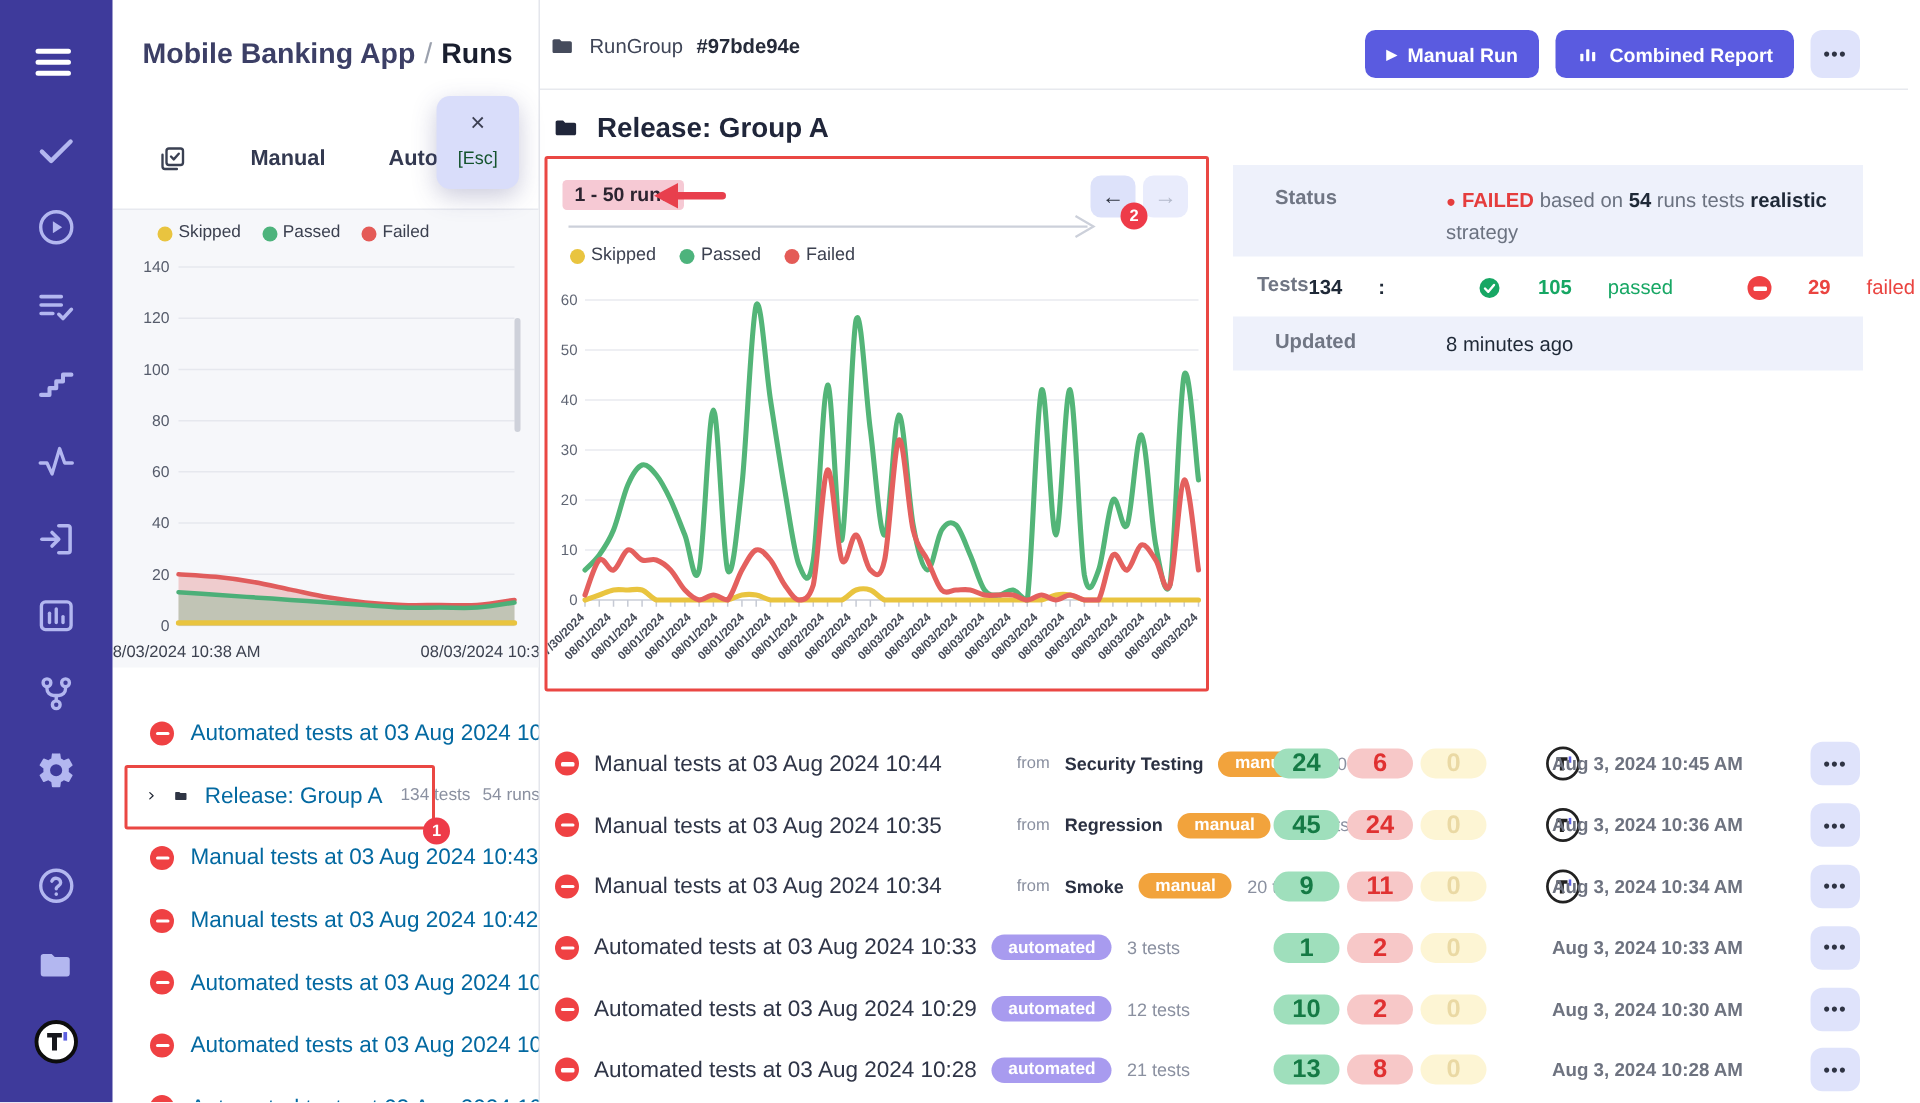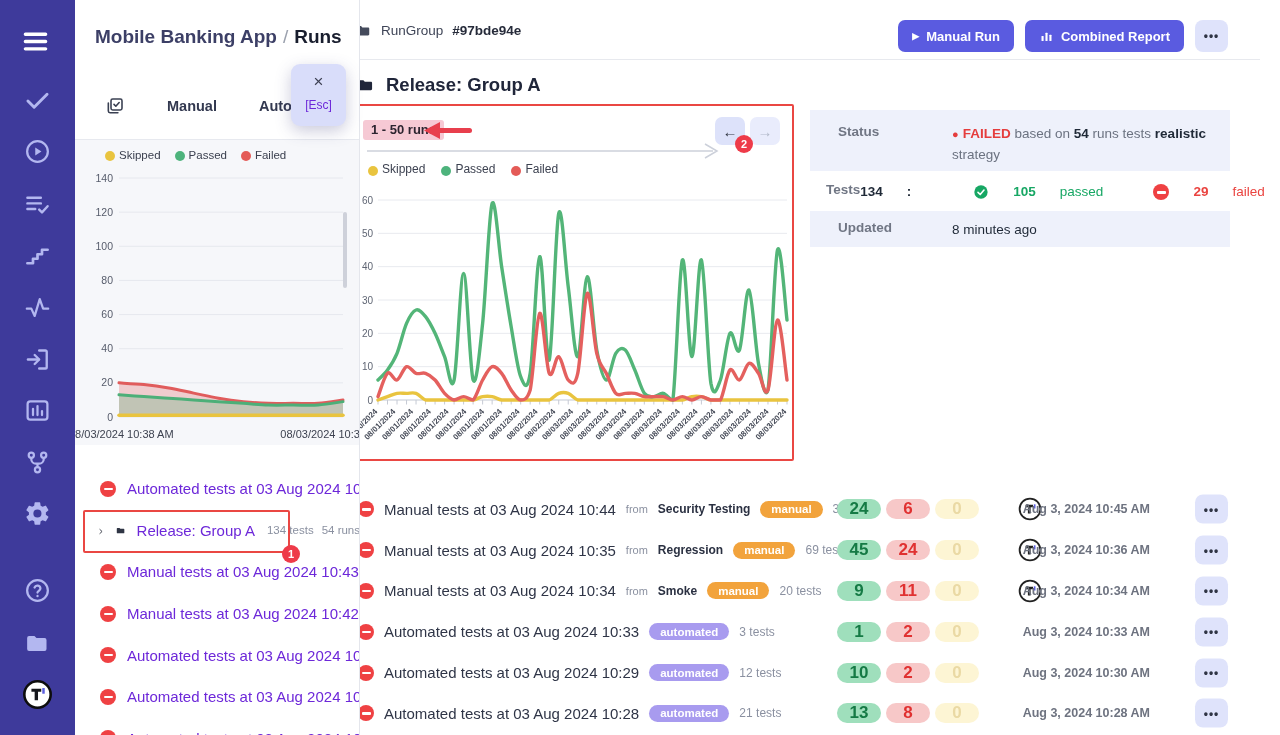--- a/index.html
+++ b/index.html
@@ -27,40 +27,40 @@
   .legend { display:flex; align-items:center; font-size:11.5px; color:#3c4150; }
   .mini-legend { position:absolute; left:30px; top:9px; gap:14px; }
   .legend .li { display:flex; align-items:flex-end; gap:4px; }
   .ldot { width:10px; height:10px; border-radius:50%; display:inline-block; }
   #mini-chart { position:absolute; left:0; top:0; width:285px; height:305px; }
   .panel-scrollbar { position:absolute; left:268px; top:212px; width:4px; height:76px; background:#c7cad3; border-radius:2px; opacity:.85; }
 
   .panel-runs { position:absolute; left:0; top:468px; width:285px; height:267px; overflow:hidden; }
   .p-row { position:relative; height:41.6px; display:flex; align-items:center; cursor:pointer; white-space:nowrap; }
   .p-row .minus-ic { margin-left:25px; }
-  .p-title { font-size:15px; font-weight:500; color:#6d28d9; margin-left:11px; }
+  .p-title { font-size:15px; font-weight:500; color:#0369a1; margin-left:11px; }
   .p-chev { width:13px; height:13px; color:#1f2532; margin-left:22px; }
   .p-chev svg { width:100%; height:100%; }
   .p-folder { width:17px; height:17px; color:#2f3544; margin-left:11px; }
   .p-folder svg { width:100%; height:100%; }
   .p-meta { font-size:11.5px; color:#8a90a0; margin-left:12px; }
   .p-meta + .p-meta { margin-left:8px; }
 
   
   .minus-ic { width:16px; height:16px; min-width:16px; border-radius:50%; background:#ef4143; position:relative; display:inline-block; }
   .minus-ic::after { content:""; position:absolute; left:3.5px; top:7px; width:9px; height:2.2px; border-radius:1px; background:#fff; }
   .check-ic { width:16px; height:16px; display:inline-block; }
   .check-ic svg { width:100%; height:100%; display:block; }
   .folder-ic { display:inline-block; }
   .folder-ic svg { width:100%; height:100%; display:block; }
   .ticon { width:24px; height:24px; display:inline-block; }
   .ticon svg { width:100%; height:100%; display:block; }
 
   
-  .main { position:absolute; left:340px; top:0; width:920px; height:521px; background:#fff; }
+  .main { position:absolute; left:352px; top:0; width:920px; height:521px; background:#fff; }
   .topbar { position:absolute; left:0; top:0; width:920px; height:60px; border-bottom:1px solid #e7e9ee; }
   .tb-left { position:absolute; left:15px; top:0; height:60px; display:flex; align-items:center; gap:9px; }
   .tb-folder { width:17px; height:17px; color:#454b5c; }
   .tb-label { font-size:13.5px; font-weight:500; color:#3f4557; }
   .tb-id { font-size:13.5px; font-weight:700; color:#262b3a; }
   .tb-right { position:absolute; right:32px; top:20px; display:flex; gap:11px; }
   .btn { display:flex; align-items:center; gap:7px; height:32px; padding:0 14px; border:none; border-radius:7px; background:#5a5be0; color:#fff; font-family:inherit; font-size:13px; font-weight:700; cursor:pointer; white-space:nowrap; }
   .btn .play-tri { font-size:9px; }
   .btn svg { width:15px; height:15px; }
   .dots-btn { height:32px; width:33px; border:none; border-radius:8px; background:#dfe3fb; color:#2f3444; font-size:12px; font-weight:700; letter-spacing:1px; cursor:pointer; display:flex; align-items:center; justify-content:center; font-family:inherit; }
@@ -97,42 +97,42 @@
   .tl-green { color:#17a764; font-weight:700; }
   .tl-greenw { color:#17a764; font-weight:400; }
   .tl-redw { color:#ea4440; font-weight:400; }
   .gap24 { width:14px; }
 
   
   .main-runs { position:absolute; left:10px; top:489px; width:880px; }
   .m-row { position:relative; height:40.8px; cursor:pointer; }
   .mr-left { position:absolute; left:8px; top:0; bottom:0; display:flex; align-items:center; gap:10px; white-space:nowrap; }
   .mr-title { font-size:15px; font-weight:500; color:#2f3547; }
-  .mr-from { font-size:11px; color:#8a90a0; }
+  .mr-from { font-size:11px; color:#8a90a0;margin-left:40px; }
   .mr-src { font-size:12px; font-weight:700; color:#2b3142; }
   .badge-manual { background:#f2a33c; color:#fff; font-size:11.5px; font-weight:700; padding:2.5px 11px; border-radius:20px; }
   .badge-automated { background:#a89bef; color:#fff; font-size:11.5px; font-weight:700; padding:2.5px 11px; border-radius:20px; }
   .mr-tests { font-size:12px; color:#8a90a0; }
   .mr-pills { position:absolute; left:487px; top:50%; transform:translateY(-50%); display:flex; gap:5px; }
   .pill { width:44px; height:20px; border-radius:10px; font-size:17px; font-weight:700; display:flex; align-items:center; justify-content:center; }
   .pg { background:#9fdfbc; color:#157a45; }
   .pr { background:#f7c8c8; color:#e03131; }
   .py { background:#fdf5d4; color:#ead9a4; }
   .mr-rep { position:absolute; left:668px; top:50%; transform:translateY(-50%); }
   .mr-time { position:absolute; right:80px; top:50%; transform:translateY(-50%); font-size:12.5px; font-weight:600; color:#6e7380; white-space:nowrap; }
   .mr-menu { position:absolute; right:2px; top:50%; transform:translateY(-50%); height:29px; width:33px; }
 
   
   .annot-box-item { position:absolute; left:8px; top:510px; width:207px; height:43px; border:2px solid #ea4743; border-radius:2px; pointer-events:none; z-index:8; }
   .badge-1 { left:197px; top:33px; }
 
   
   .esc-overlay { position:absolute; left:291px; top:64px; width:55px; height:62px; background:#d9ddfa; border-radius:9px; box-shadow:0 5px 16px rgba(70,70,130,.28); z-index:40; display:flex; flex-direction:column; align-items:center; padding-top:9px; }
   .esc-x { font-size:17px; color:#3c3f52; line-height:1; cursor:pointer; }
-  .esc-label { font-size:12px; color:#6d28d9; margin-top:8px; }
+  .esc-label { font-size:12px; color:#14532d; margin-top:8px; }
 </style>
 </head>
 <body>
 
 <div class="page">
 
   <nav class="sidebar">
     <div class="sb-ic" style="top:28px;left:22px;color:#ffffff">
       <svg viewBox="0 0 24 24" fill="none" stroke="currentColor" stroke-width="3" stroke-linecap="round">
           <path d="M3 5.5h18M3 12h18M3 18.5h18"></path>

